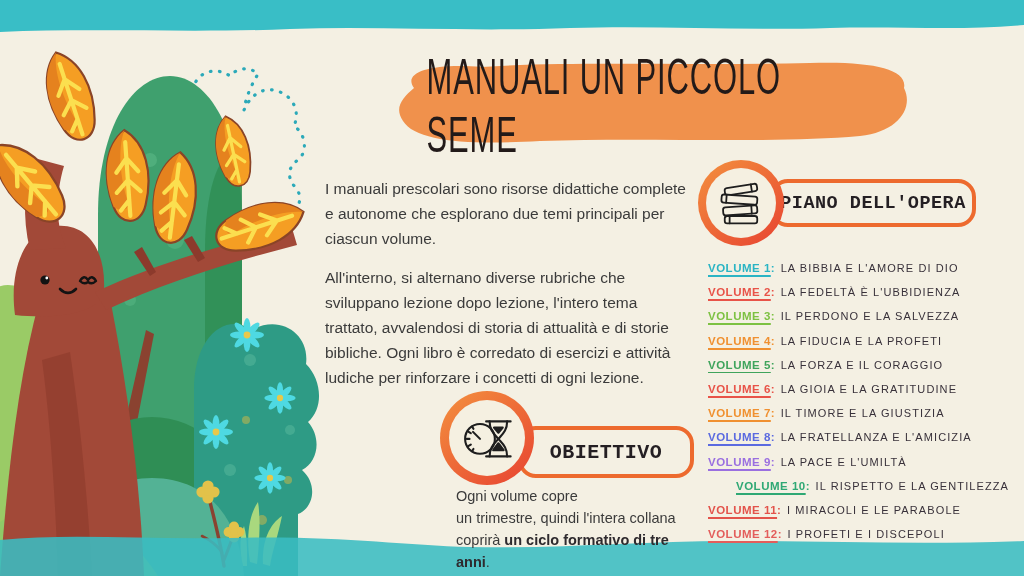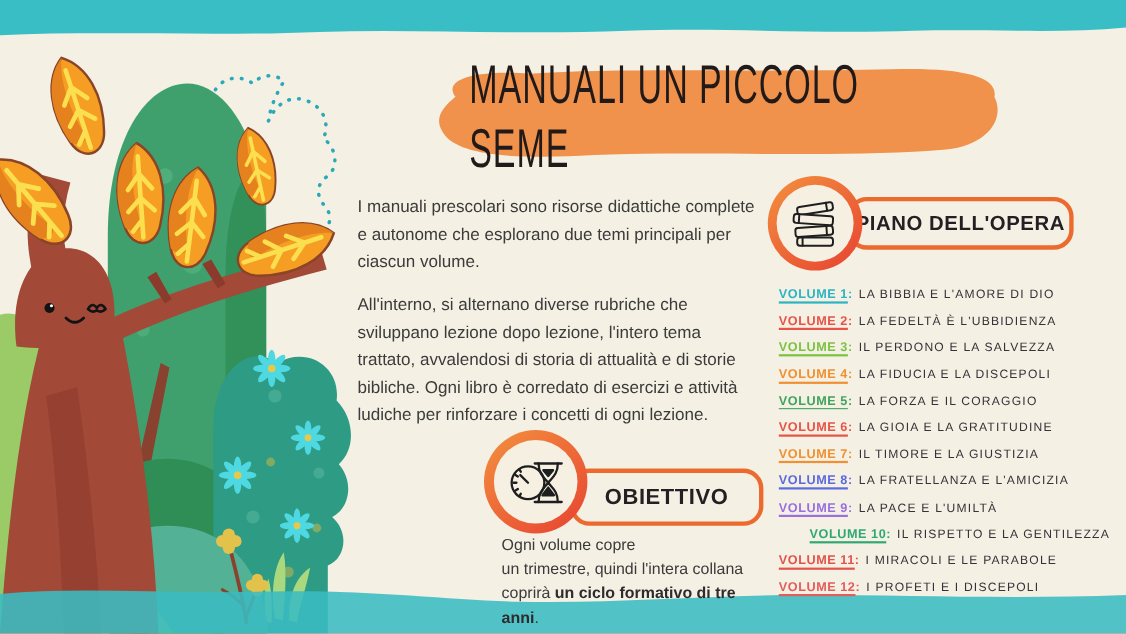--- a/index.html
+++ b/index.html
@@ -21,21 +21,21 @@
     font-size:36px;font-weight:400;letter-spacing:1px;color:#221a19;
     transform:scale(0.86,1.38);
   }
 
   
   .intro{position:absolute;left:325px;top:176px;width:368px;color:#3b3b3b;
          font-size:15.5px;line-height:25px;}
   .intro p{margin:0 0 14px 0;}
 
   
-  .badge{position:absolute;display:flex;align-items:center;}
+  .badge{position:absolute;display:flex;align-items:center;font-family:Liberation Mono, monospace;}
   .badge-circle{
     border-radius:50%;display:flex;align-items:center;justify-content:center;
     background:linear-gradient(140deg,#F2893D 10%,#E94E33 85%);
     position:relative;z-index:2;flex:none;
   }
   .badge-circle-inner{border-radius:50%;background:#F5F0E1;display:flex;align-items:center;justify-content:center;}
   .badge-label{
     border:4px solid #ED6A2E;border-radius:18px;background:transparent;
     display:flex;align-items:center;justify-content:center;
     font-weight:700;color:#241f23;letter-spacing:.5px;z-index:1;
@@ -300,21 +300,21 @@
       <span class="volume-title">LA FEDELTÀ È L'UBBIDIENZA</span>
     </div>
       <div class="volume-row">
       <span class="volume-label" style="color: rgb(125, 193, 66); text-decoration-color: rgb(125, 193, 66);">VOLUME 3</span>
         <span class="volume-sep" style="color: rgb(125, 193, 66);">:</span>
       <span class="volume-title">IL PERDONO E LA SALVEZZA</span>
     </div>
       <div class="volume-row">
       <span class="volume-label" style="color: rgb(240, 144, 48); text-decoration-color: rgb(240, 144, 48); text-align: right;">VOLUME 4</span>
         <span class="volume-sep" style="color: rgb(240, 144, 48);">:</span>
-      <span class="volume-title">LA FIDUCIA E LA DISCEPOLI</span>
+      <span class="volume-title">LA FIDUCIA E LA PROFETI</span>
     </div>
       <div class="volume-row">
       <span class="volume-label" style="color: rgb(63, 164, 92); text-decoration-color: rgb(63, 164, 92); text-decoration: underline;">VOLUME 5</span>
         <span class="volume-sep" style="color: rgb(63, 164, 92);">:</span>
       <span class="volume-title">LA FORZA E IL CORAGGIO</span>
     </div>
       <div class="volume-row">
       <span class="volume-label" style="color: rgb(232, 83, 72); text-decoration-color: rgb(232, 83, 72);">VOLUME 6</span>
         <span class="volume-sep" style="color: rgb(232, 83, 72);">:</span>
       <span class="volume-title">LA GIOIA E LA GRATITUDINE</span>

